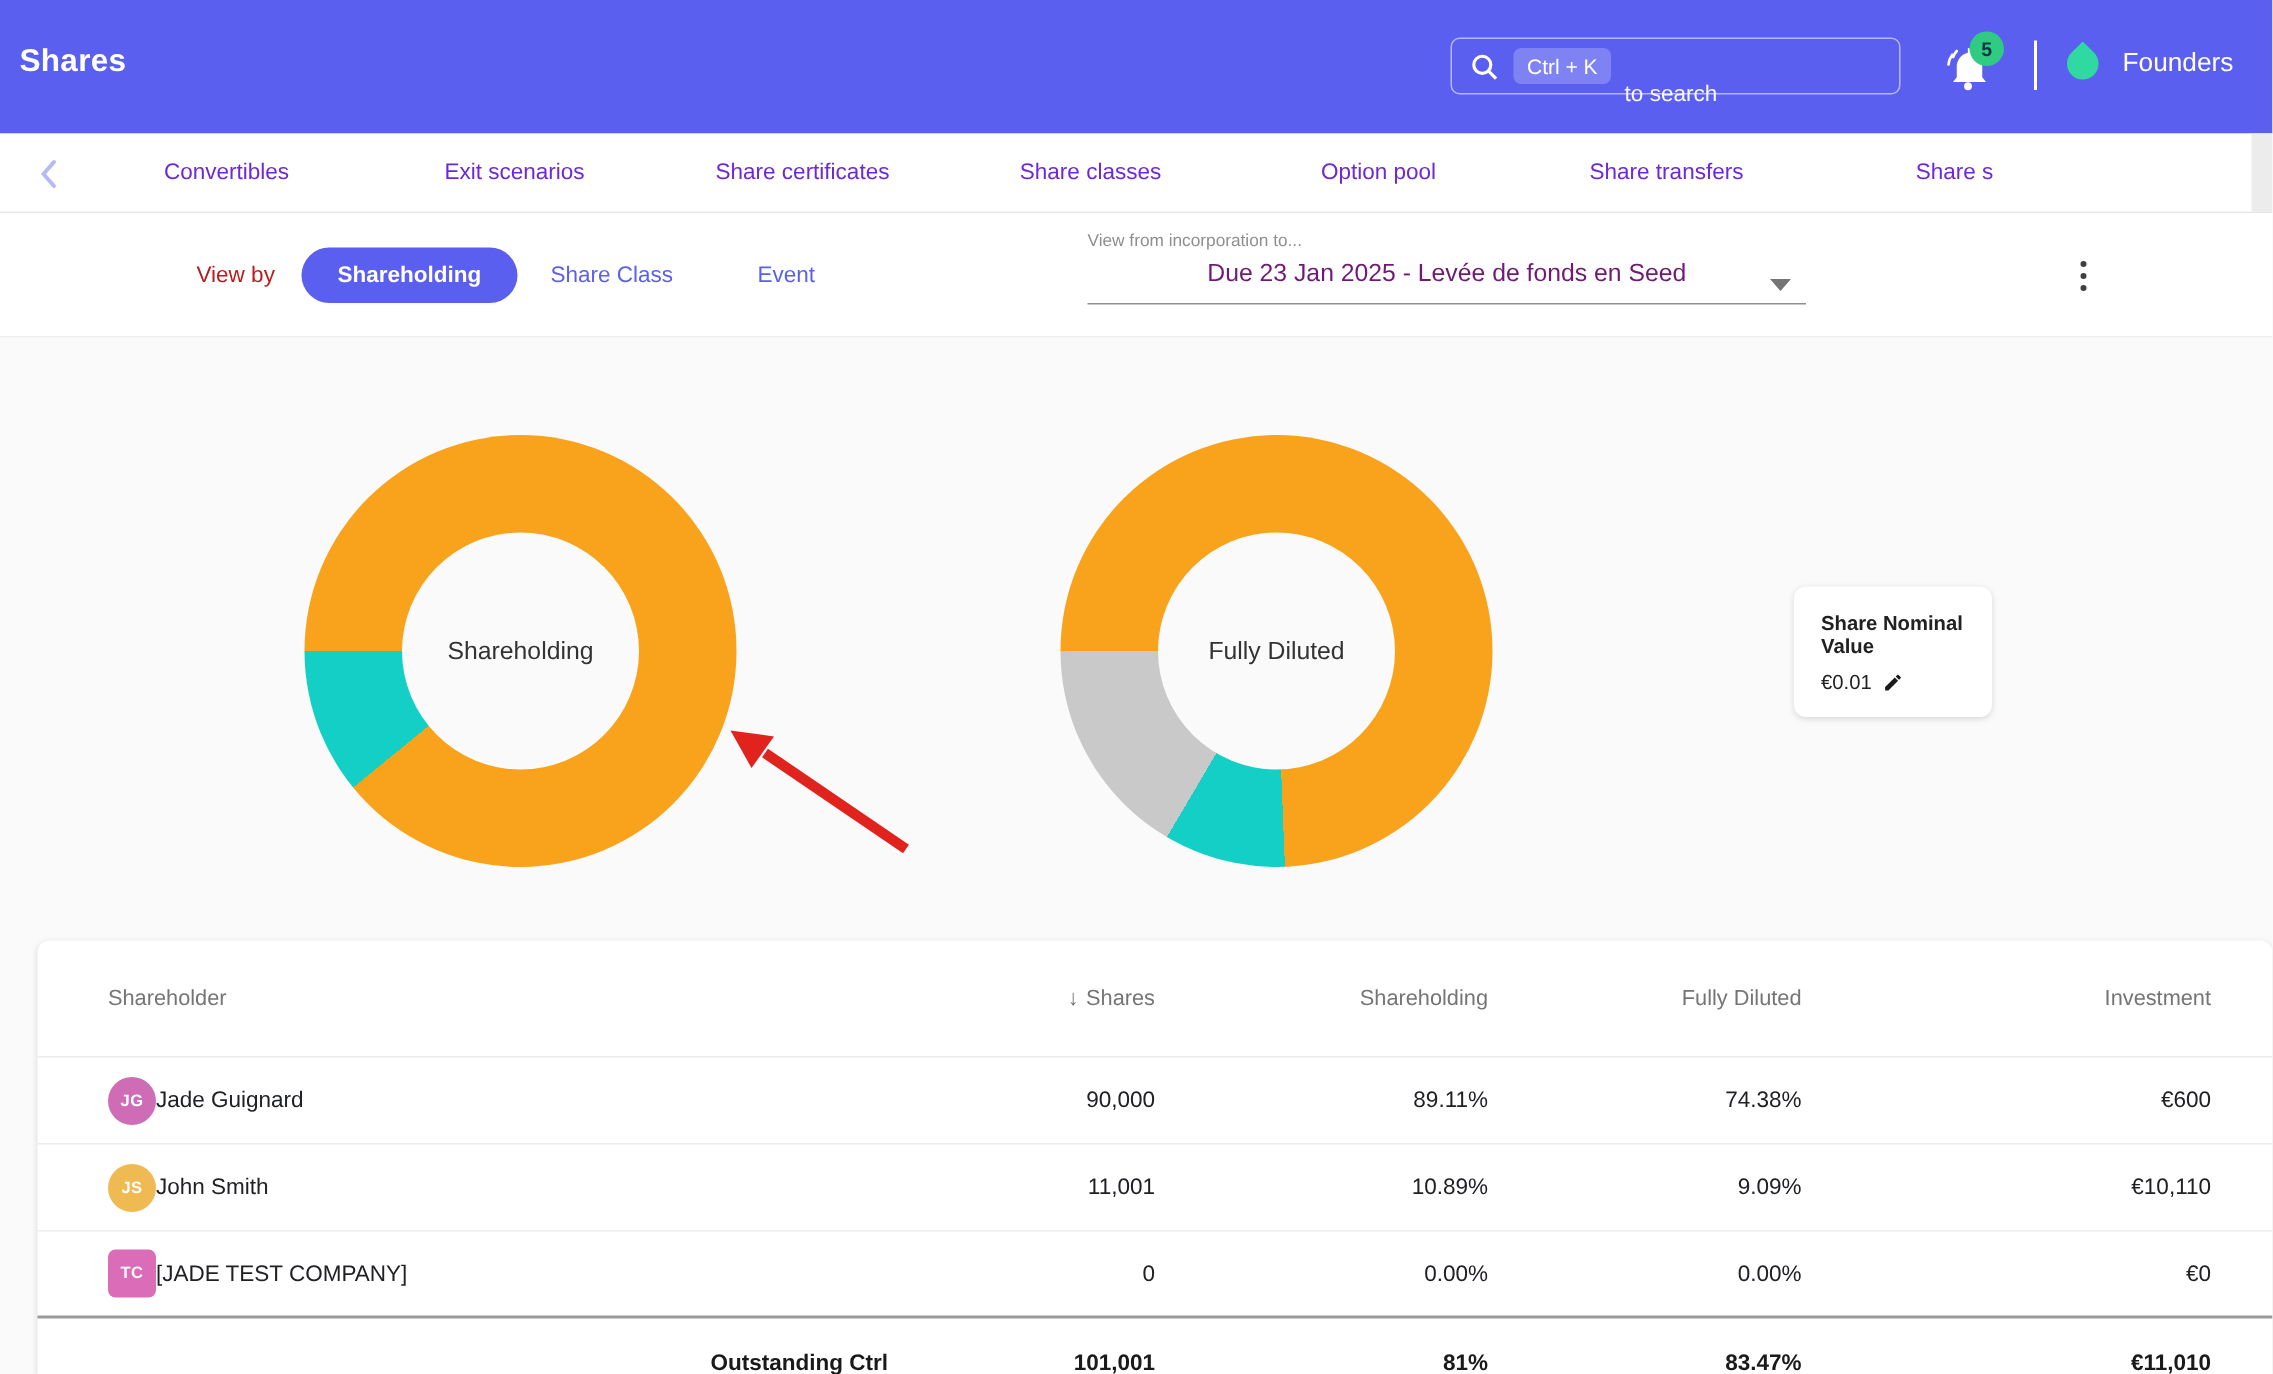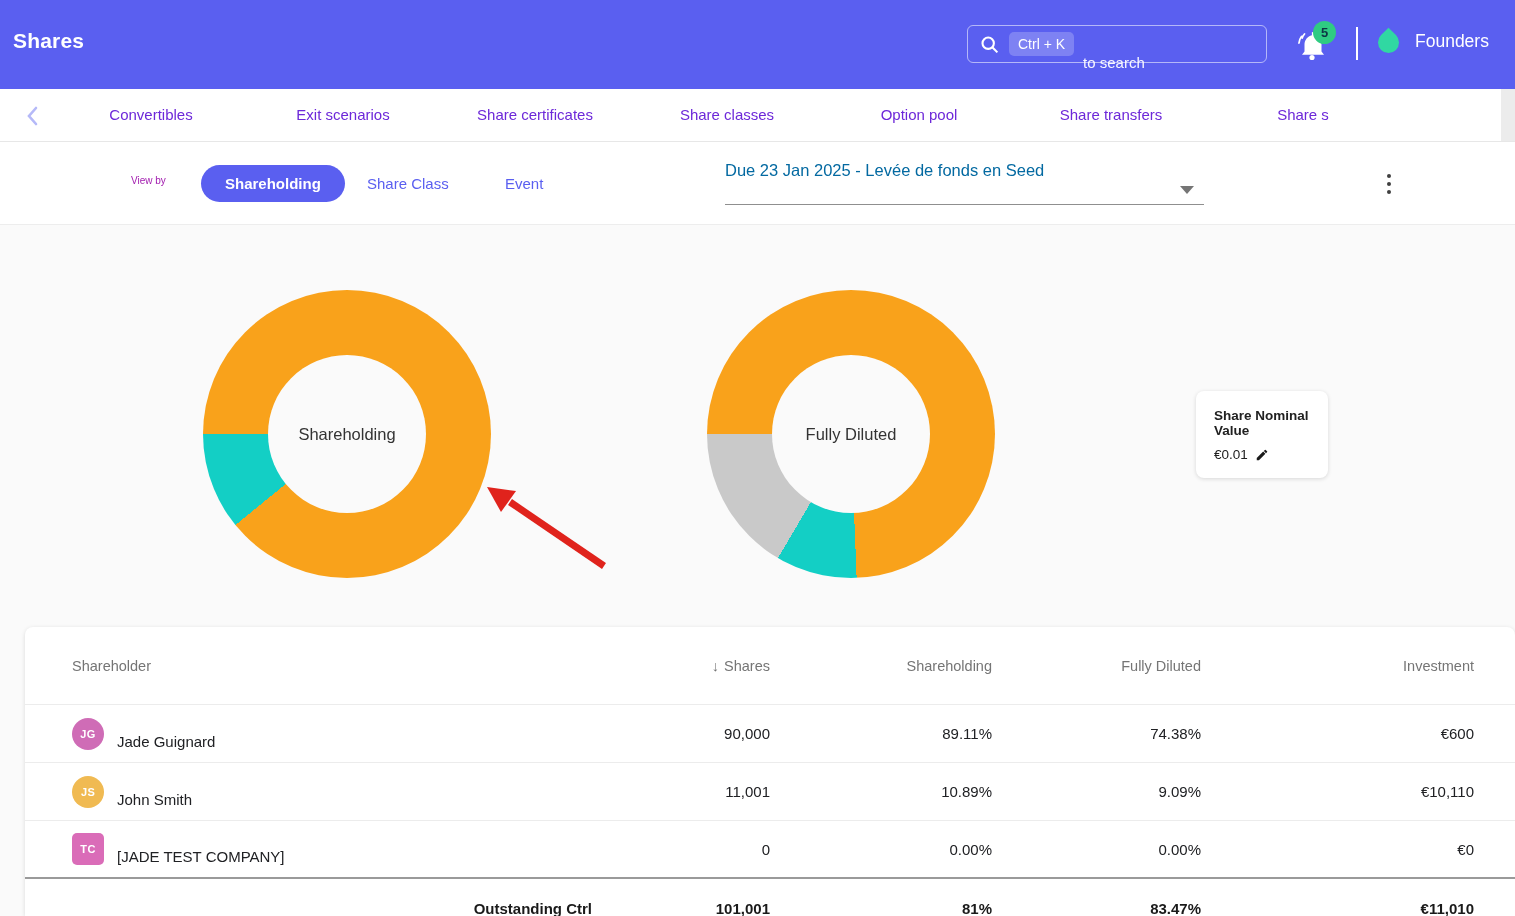--- a/index.html
+++ b/index.html
@@ -27,29 +27,29 @@
   .tabbar { position:absolute; left:0; top:89px; width:1515px; height:53px; background:#fff; border-bottom:1px solid #e7e7e7; }
   .tabbar::after { content:""; position:absolute; right:0; top:0; width:14px; height:52px; background:#ececec; }
   .back-chevron { position:absolute; left:26px; top:17px; cursor:pointer; }
   .tabs { position:absolute; left:55px; top:0; display:flex; height:53px; }
   .tab { position:relative; width:192px; text-align:center; line-height:52px; font-size:15px; font-weight:500; color:#6d28d9; cursor:pointer; white-space:nowrap; }
   .tab.active { color:#5A5FF0; }
   .tab.active::after { content:""; position:absolute; left:25px; right:25px; bottom:0; height:5px; border-radius:6px; background:#5A5FF0; }
 
   
   .filterbar { position:absolute; left:0; top:142px; width:1515px; height:83px; background:#fff; border-bottom:1px solid #ededed; }
-  .viewby-label { position:absolute; left:131px; top:33px; font-size:10px; color:#a21caf; }
+  .viewby-label { position:absolute; left:131px; top:33px; font-size:15px; color:#b91c1c; }
   .mode-pill { position:absolute; left:201px; top:23px; height:37px; padding:0 24px; border:none; border-radius:19px;
     background:#5A5FF0; color:#fff; font-family:inherit; font-size:15px; font-weight:bold; display:flex; align-items:center; cursor:pointer; }
   .mode-link { position:absolute; top:33px; font-size:15px; font-weight:500; color:#5A5FF0; cursor:pointer; background:none; border:none; font-family:inherit; }
   .mode-link.shareclass { left:367px; }
   .mode-link.event { left:505px; }
   .period { position:absolute; left:725px; top:13px; width:479px; cursor:pointer; }
   .period-label { font-size:11.5px; color:#8f8f8f; }
-  .period-value { margin-top:6px; padding-bottom:24px; font-size:16.5px; color:#0369a1; border-bottom:1px solid #8f8f8f; }
+  .period-value { margin-top:6px; padding-bottom:10px; font-size:16.5px; color:#701a75; border-bottom:1px solid #8f8f8f;text-align:center; }
   .period-caret { position:absolute; right:10px; top:31px; width:0; height:0;
     border-left:7px solid transparent; border-right:7px solid transparent; border-top:8px solid #757575; }
   .kebab { position:absolute; left:1380px; top:26px; width:18px; height:32px; display:flex; flex-direction:column; align-items:center; justify-content:center; gap:3.5px; cursor:pointer; background:none; border:none; }
   .kebab i { width:4.5px; height:4.5px; border-radius:50%; background:#3f3f3f; }
 
   
   .charts { position:absolute; left:0; top:225px; width:1515px; height:402px; background:#fafafa; }
   .donut { position:absolute; width:288px; height:288px; border-radius:50%; }
   .donut.d1 { left:203px; top:65px; }
   .donut.d2 { left:707px; top:65px; }
@@ -65,21 +65,21 @@
 
   
   .table-card { position:absolute; left:25px; top:627px; width:1490px; height:289px; background:#fff;
     border-radius:8px 8px 0 0; box-shadow:0 1px 4px rgba(0,0,0,.13); }
   .trow { display:grid; grid-template-columns:1fr 178px 222px 209px 273px; align-items:center; padding:0 41px 0 47px; }
   .trow .num { text-align:right; }
   .thead { height:78px; color:#757575; font-size:14.5px; border-bottom:1px solid #ececec; }
   .thead .sort-arrow { color:#757575; margin-right:5px; cursor:pointer; }
   .tbody-row { height:58px; font-size:15px; color:#202124; border-bottom:1px solid #ececec; }
   .tbody-row:nth-of-type(4) { border-bottom:2px solid #9a9a9a; }
-  .who { display:flex; align-items:flex-end; gap:13px; font-weight:500; }
+  .who { display:flex; align-items:center; font-weight:500; }
   .avatar { width:32px; height:32px; border-radius:50%; color:#fff; font-size:11px; font-weight:bold;
     display:flex; align-items:center; justify-content:center; letter-spacing:.3px; flex:0 0 auto; }
   .avatar.square { border-radius:5px; }
   .total-row { height:58px; font-size:15px; font-weight:bold; color:#1a1a1a; }
   .total-label { text-align:right; }
 </style>
 </head>
 <body>
 
 <div class="page">
@@ -130,20 +130,21 @@
     </div>
   </nav>
 
   <section class="filterbar">
     <span class="viewby-label">View by</span>
     <button class="mode-pill">Shareholding</button>
     <button class="mode-link shareclass">Share Class</button>
     <button class="mode-link event">Event</button>
 
     <div class="period">
+      <div class="period-label">View from incorporation to...</div>
       <div class="period-value">Due 23 Jan 2025 - Levée de fonds en Seed</div>
       <span class="period-caret"></span>
     </div>
 
     <button class="kebab" aria-label="more">
       <i></i>
         <i></i>
         <i></i>
     </button>
   </section>

